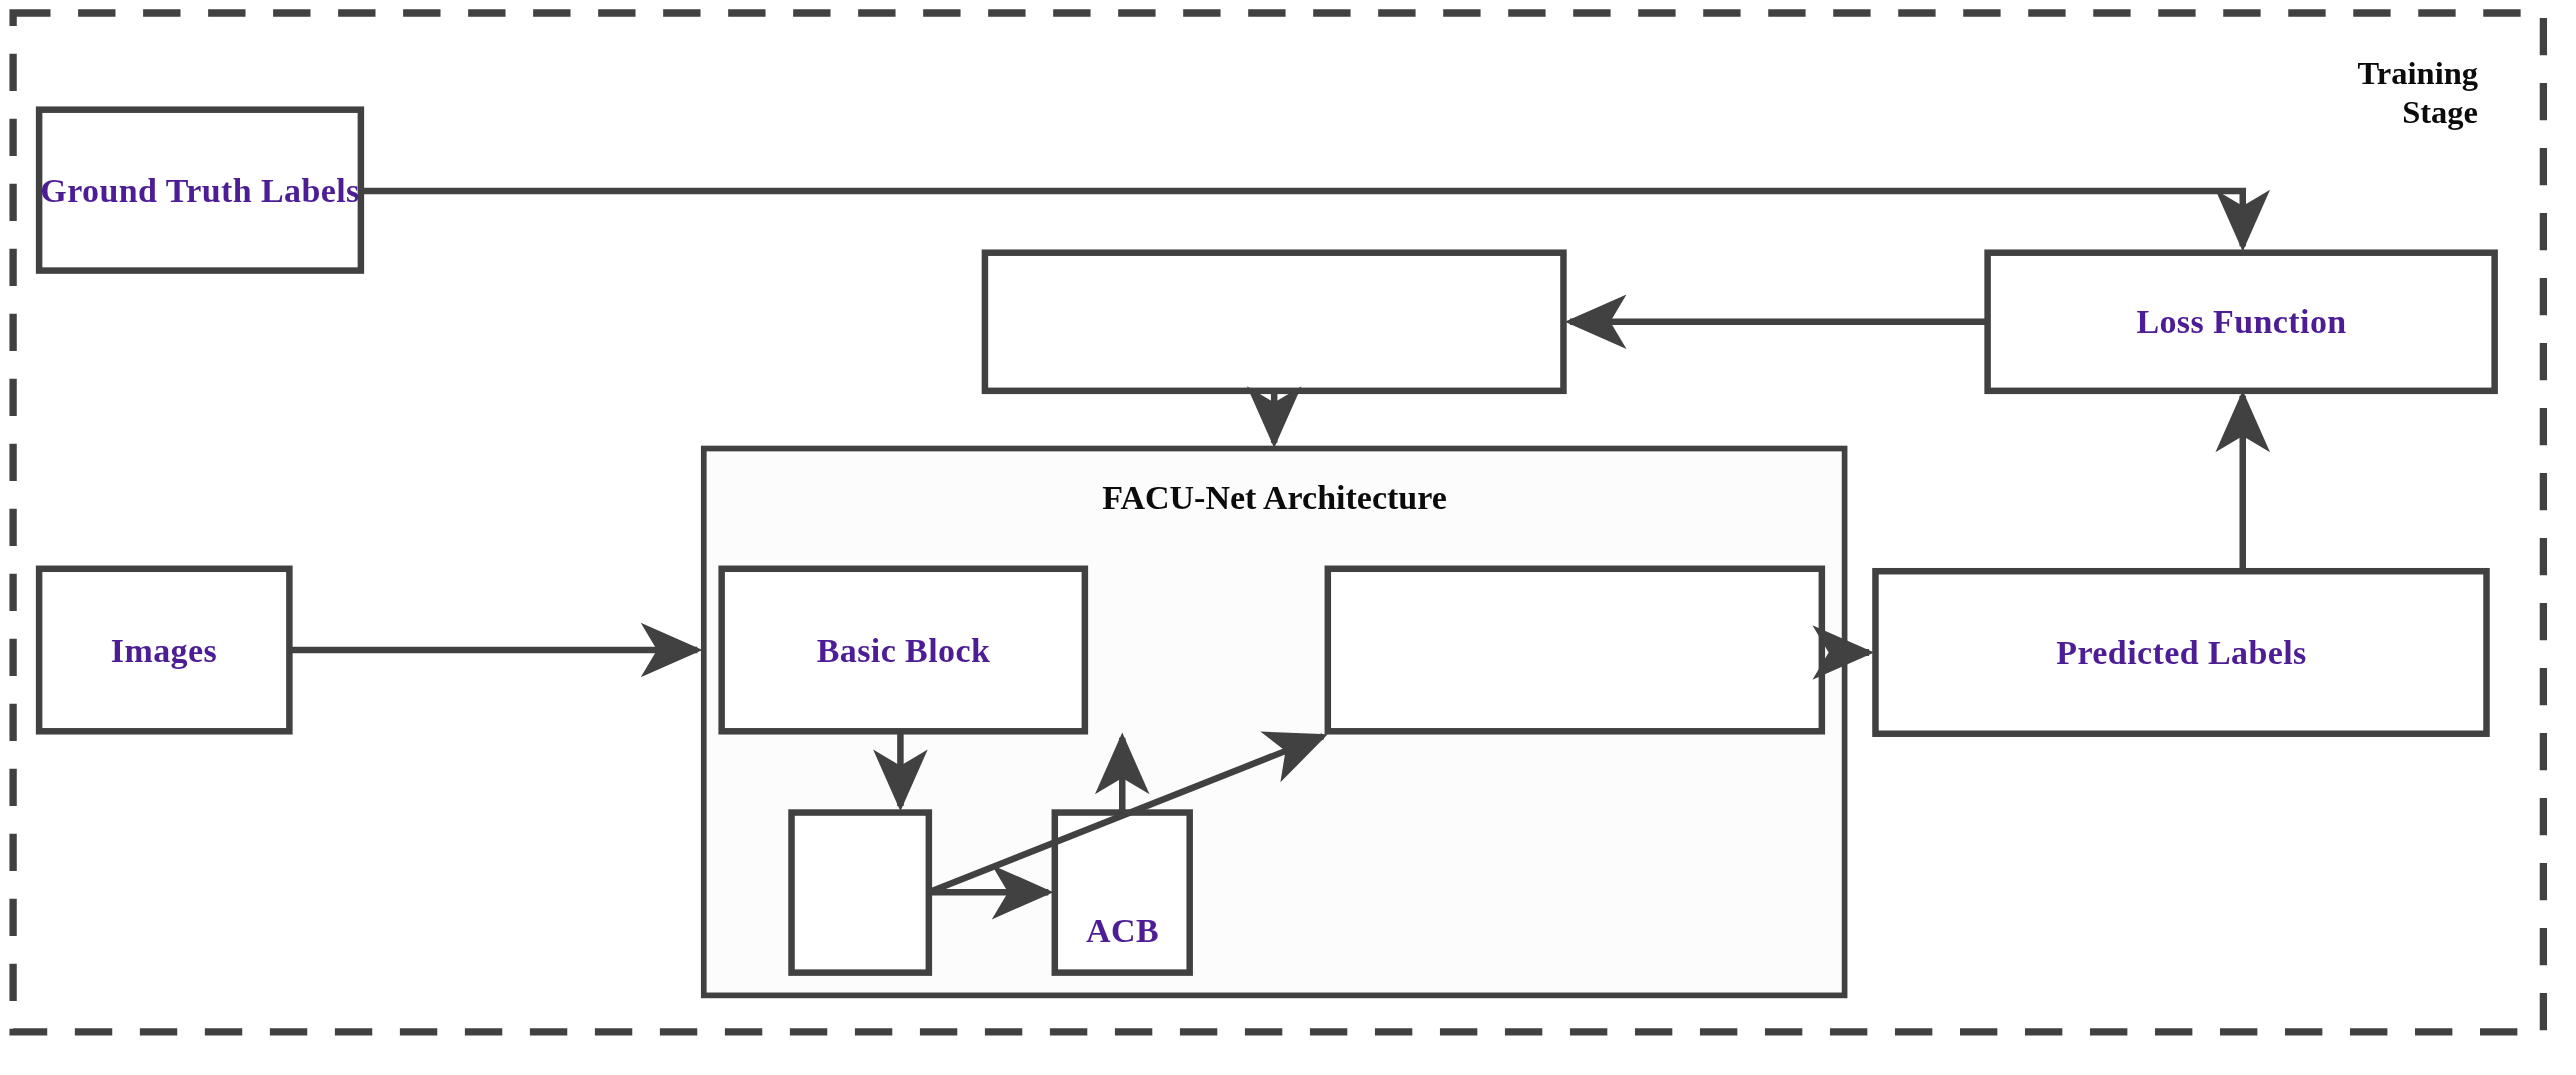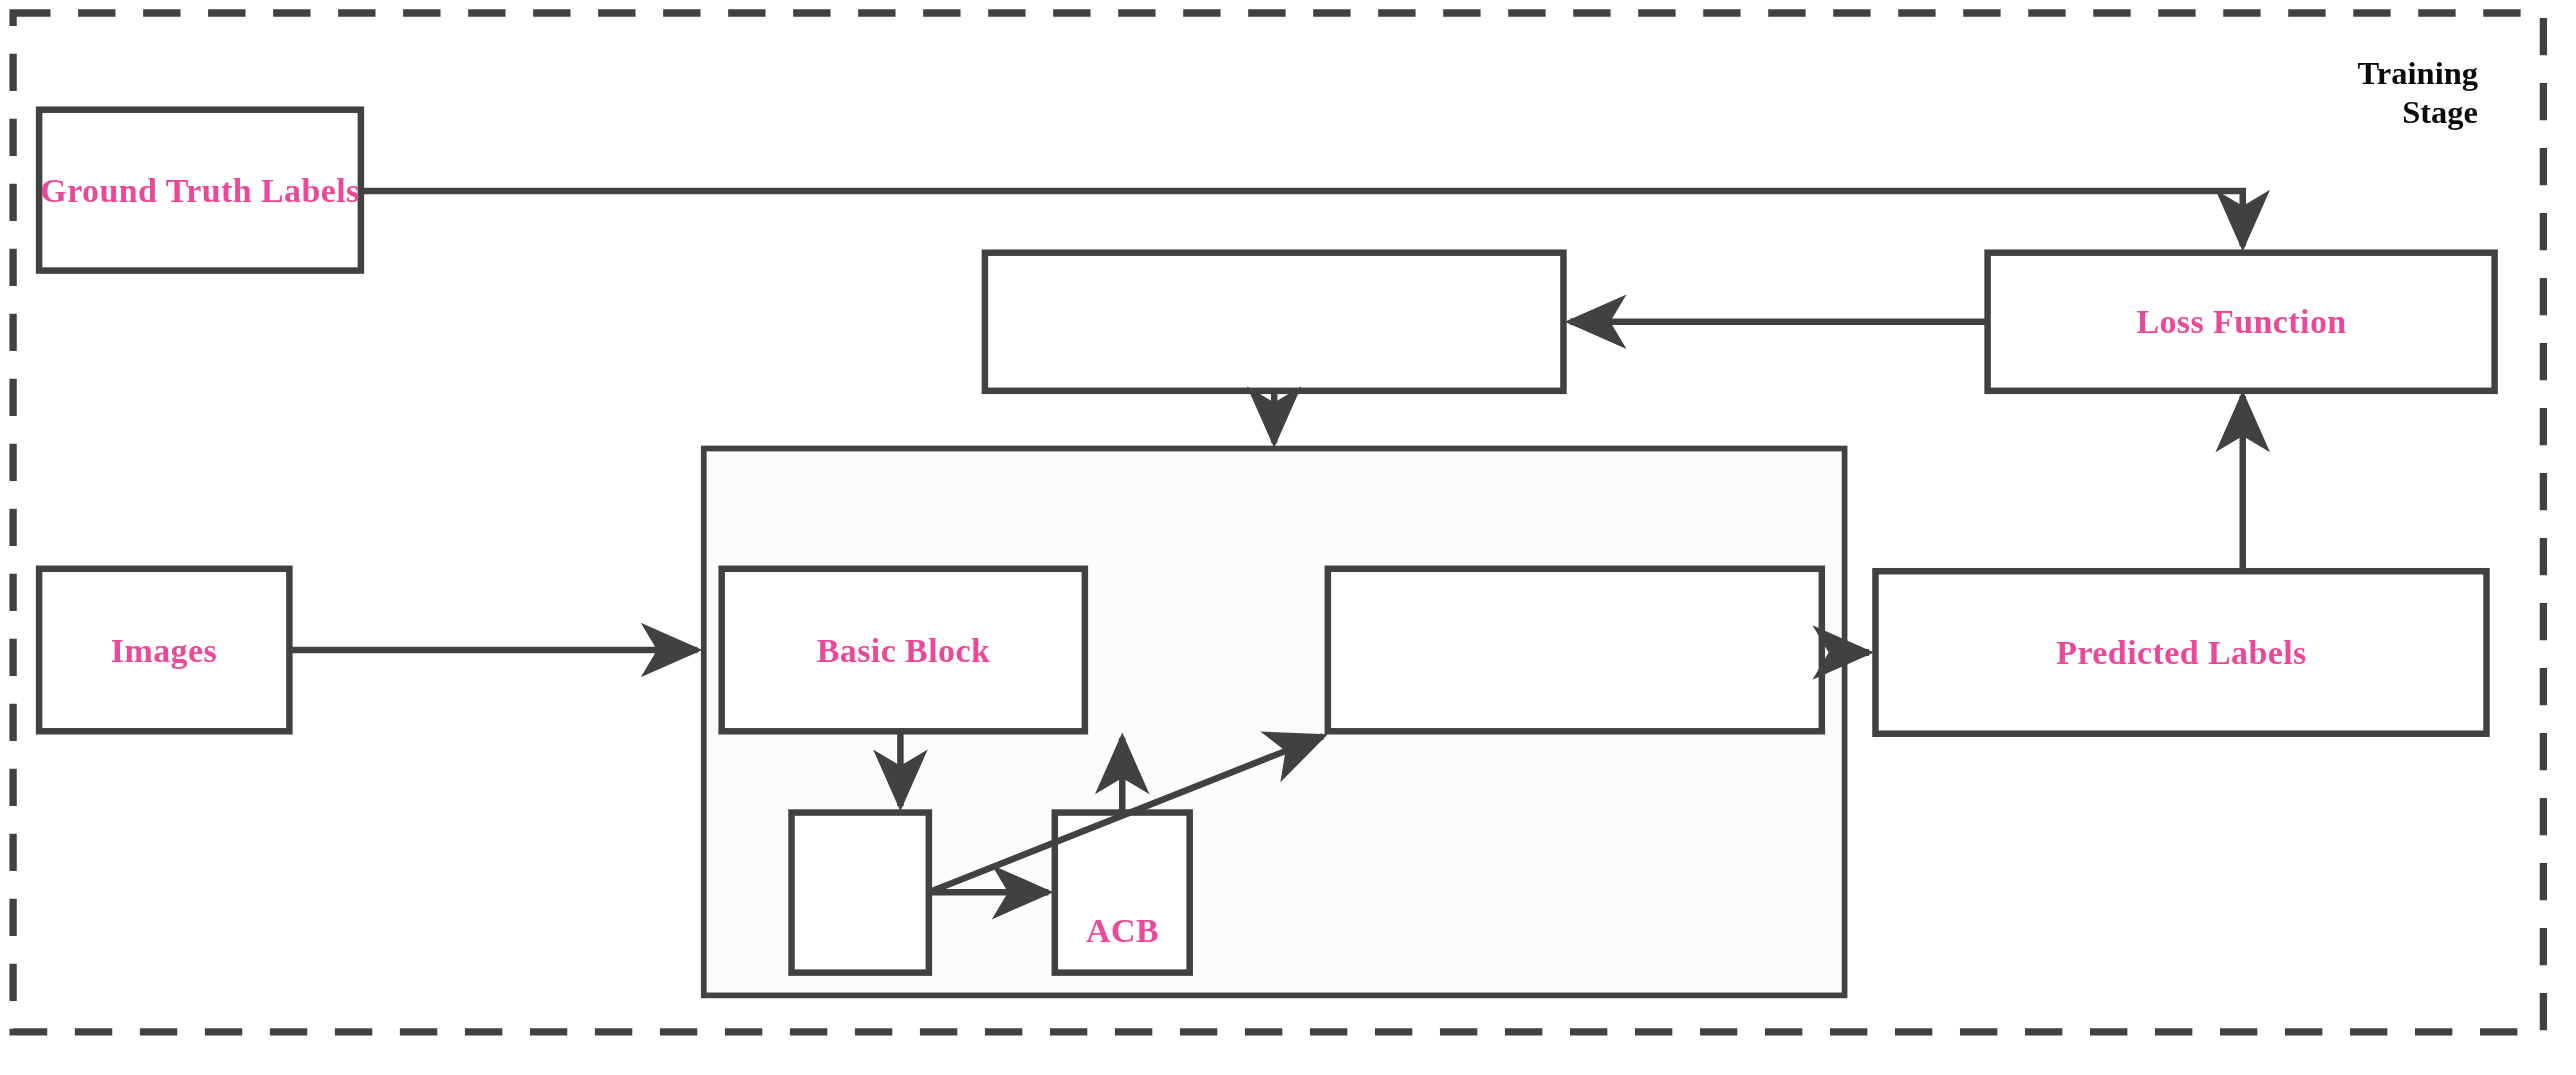--- a/index.html
+++ b/index.html
@@ -26,21 +26,21 @@
     width: 2576px;
     height: 1075px;
   }
   .node-label {
     position: absolute;
     display: flex;
     align-items: center;
     justify-content: center;
     text-align: center;
     font-weight: bold;
-    color: #ec4899;
+    color: #4c1d95;
     font-family: "Liberation Serif", "DejaVu Serif", serif;
     letter-spacing: 0.4px;
     pointer-events: none;
     line-height: 1.15;
   }
   .stage-caption {
     position: absolute;
     font-weight: bold;
     color: #0b0b0b;
     text-align: right;
@@ -109,20 +109,21 @@
     <path d="M 1381 1000 L 1381 908" fill="none" stroke="#414141" stroke-width="8" marker-end="url(#arrowhead)"></path>
 
     <path d="M 1143 1098 L 1628 906" fill="none" stroke="#414141" stroke-width="8" marker-end="url(#arrowhead)"></path>
   </svg>
 
   <div class="stage-caption" style="left:2210px; top:18px; width:268px; font-size:32.5px;margin-top:36px;">
     <div>Training</div>
     <div>Stage</div>
   </div>
 
+  <div class="box-title" style="left:704px; top:479px; width:1141px; font-size:34px;">FACU-Net Architecture</div>
 
   <div class="node-label" style="left:39px; top:110px; width:322px; height:161px; font-size:34px;">Ground Truth Labels</div>
 
   <div class="node-label" style="left:39px; top:569px; width:250px; height:163px; font-size:34px;">Images</div>
 
 
   <div class="node-label" style="left:1876px; top:571px; width:611px; height:163px; font-size:34px;">Predicted Labels</div>
 
   <div class="node-label" style="left:1988px; top:253px; width:507px; height:138px; font-size:34px;">Loss Function</div>
 

